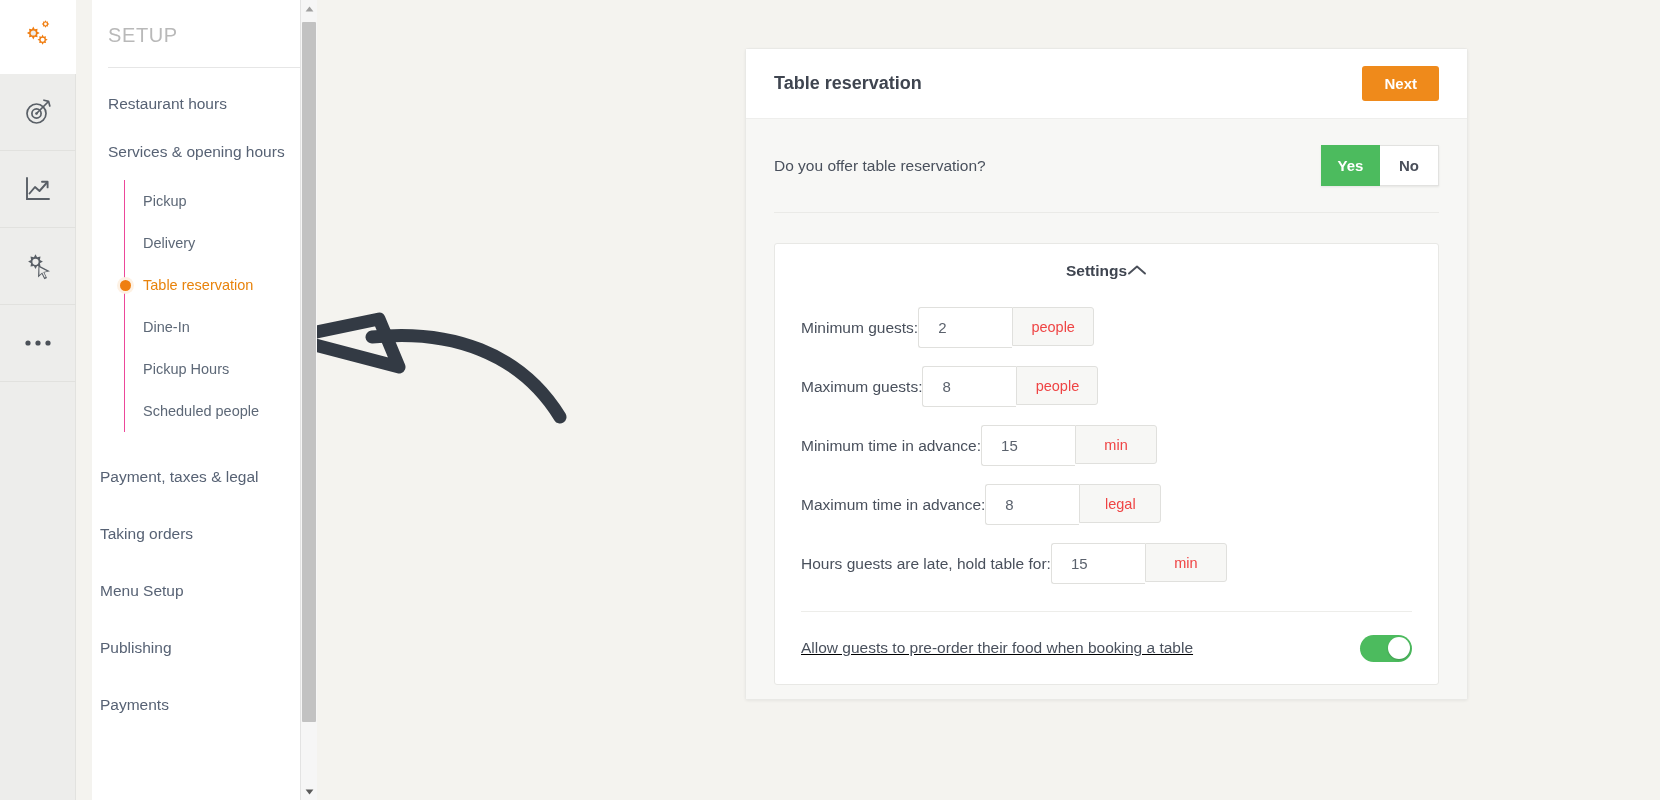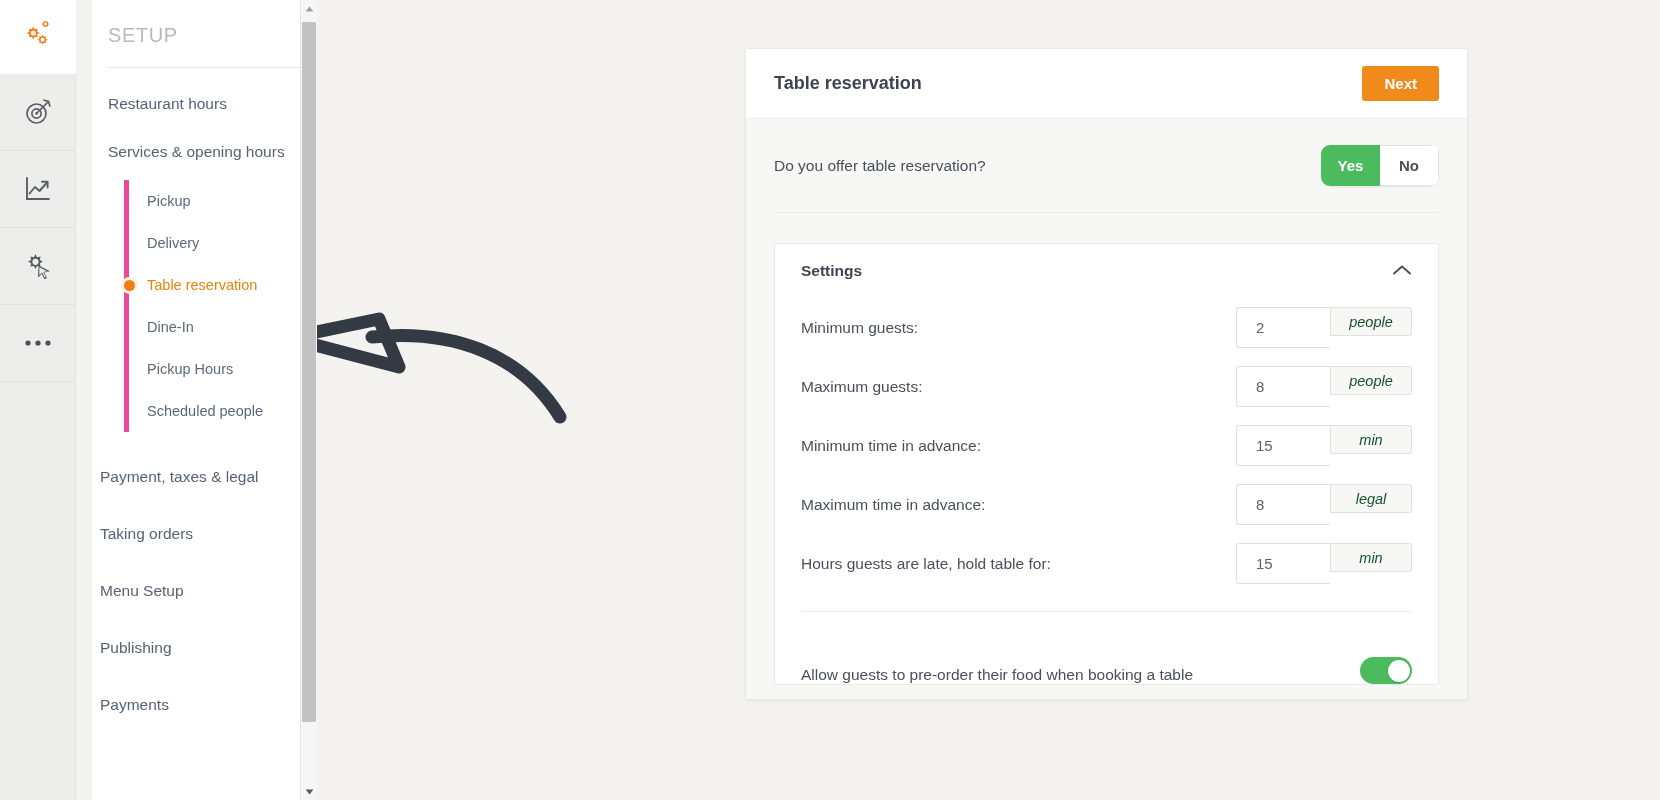--- a/index.html
+++ b/index.html
@@ -47,21 +47,21 @@
   .setup-divider {
     height: 1px; background: #e6e6e6; margin: 0 16px 0 16px;
   }
   .nav-top { padding: 0 0 0 16px; }
   .nav-item {
     font-size: 15.5px; color: #576274; line-height: 1.55;
     padding: 24px 0 0 0; cursor: pointer;
   }
   .sub-list {
     margin: 16px 0 0 16px;
-    border-left: 5px solid #ec4899;
+    border-left: 1px solid #ec4899;
     padding-left: 0;
   }
   .sub-item {
     position: relative;
     display: flex; align-items: center; justify-content: space-between;
     padding: 0 4px 0 18px;
     height: 42px;
     font-size: 14.5px; color: #5d6877;
     cursor: pointer;
   }
@@ -141,73 +141,73 @@
     overflow: hidden;
   }
 
   
   .offer-row {
     height: 94px;
     display: flex; align-items: center; justify-content: space-between;
     border-bottom: 1px solid #eaeae7;
   }
   .offer-label { font-size: 15.5px; color: #49505c; }
-  .yesno { display: flex; border-radius: 9px; overflow: hidden; box-shadow: 0 1px 2px rgba(0,0,0,0.08); }
+  .yesno { display: flex; border-radius: 0; overflow: hidden; box-shadow: 0 1px 2px rgba(0,0,0,0.08); }
   .yn-btn {
     width: 59px; height: 41px;
     display: flex; align-items: center; justify-content: center;
     font-size: 15px; font-weight: bold; cursor: pointer;
     font-family: "Liberation Sans", sans-serif; border: none;
   }
   .yn-yes { background: #4cbb5e; color: #ffffff; }
   .yn-no  { background: #ffffff; color: #4a4f5a; border: 1px solid #e2e2e0; border-left: none; }
 
   
   .settings {
     margin-top: 30px;
     background: #ffffff;
     border: 1px solid #e8e8e5;
     border-radius: 3px;
   }
   .settings-head {
     height: 54px;
-    display: flex; align-items: center; justify-content: space-between;
+    display: flex; align-items: center; justify-content: center;
     padding: 0 26px;
     cursor: pointer;
   }
   .settings-title { font-size: 15.5px; font-weight: bold; color: #3f4550; }
   .settings-body { padding: 0 26px; }
   .f-row {
     height: 59px;
-    display: flex; align-items: center; justify-content: space-between; gap: 42px;
+    display: flex; align-items: center; justify-content: flex-start;
   }
   .f-label { font-size: 15.5px; color: #49505c; }
   .f-input-group { display: flex; }
   .f-input {
     width: 94px; height: 41px;
     border: 1px solid #e0e0dd; border-right: none;
     border-radius: 3px 0 0 3px;
     background: #ffffff;
     font-size: 15px; color: #5b626d;
     padding: 0 0 0 19px;
     font-family: "Liberation Sans", sans-serif;
     outline: none;
   }
   .f-unit {
-    width: 82px; height: 29px;
+    width: 82px; height: 39px;
     border: 1px solid #e0e0dd;
     border-radius: 0 3px 3px 0;
     background: #f7f7f5;
     display: flex; align-items: center; justify-content: center;
-    font-size: 14.5px; color: #14532d; font-style: italic;
+    font-size: 14.5px; color: #ef4444;
   }
   .f-sep { height: 1px; background: #ededea; margin: 18px 0 0 0; }
   .toggle-row {
     height: 72px;
-    display: flex; align-items: flex-end; justify-content: space-between;
+    display: flex; align-items: center; justify-content: space-between; text-decoration: underline;
   }
   .toggle-label { font-size: 15.5px; color: #49505c; }
   .switch {
     width: 52px; height: 27px; border-radius: 14px;
     background: #4cbb5e; position: relative; cursor: pointer;
   }
   .switch .knob {
     position: absolute; top: 2.5px; right: 2.5px;
     width: 22px; height: 22px; border-radius: 50%;
     background: #ffffff;

